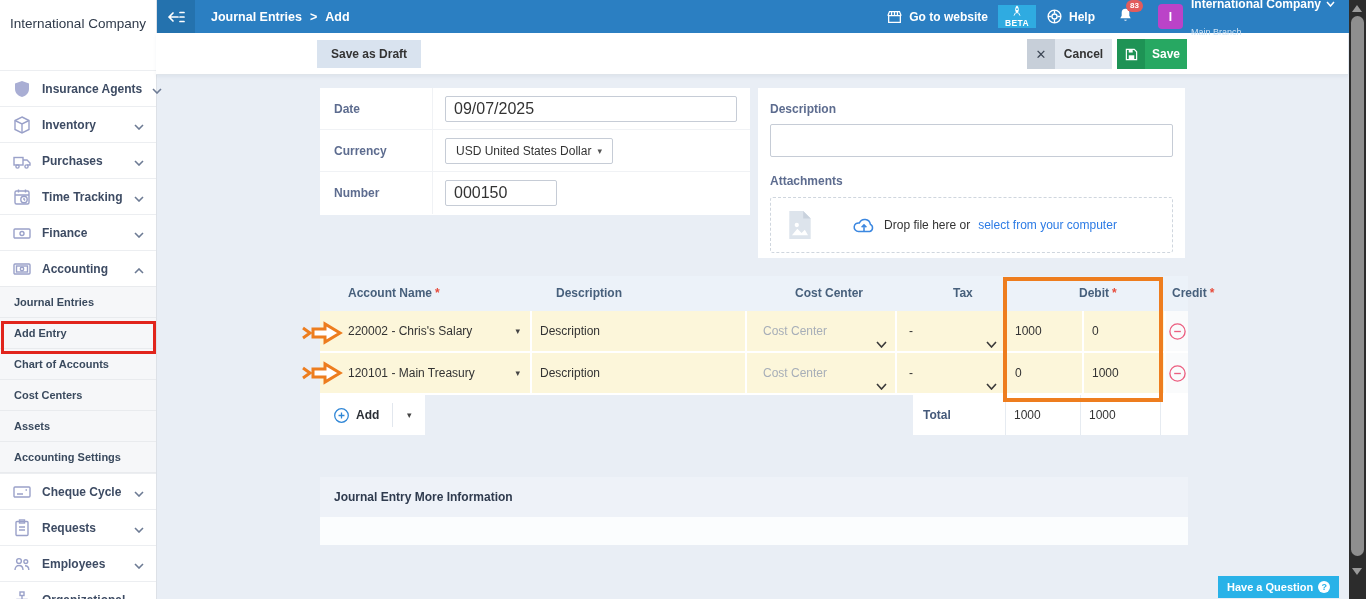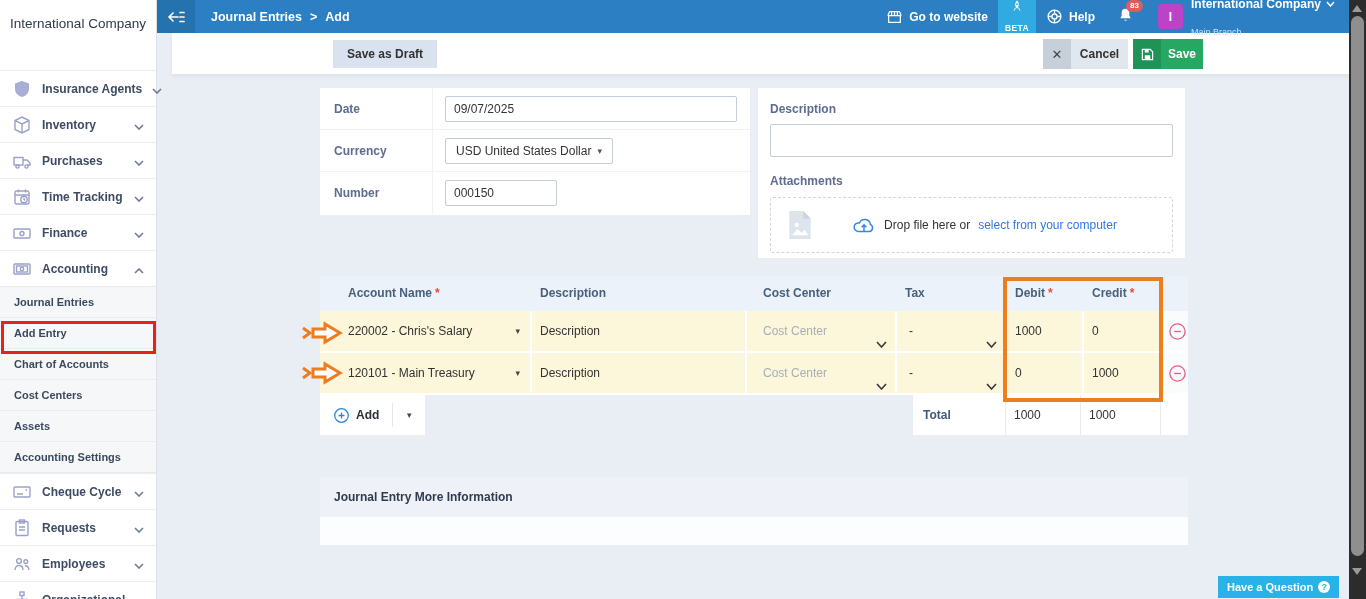--- a/index.html
+++ b/index.html
@@ -17,60 +17,60 @@
   .submenu { background:#f6f7f9; border-top:1px solid #e9ebee; }
   .sub-item { height:31px; line-height:31px; padding-left:14px; font-size:11px; font-weight:bold; color:#3a4a5e; border-bottom:1px solid #e9ebee; cursor:pointer; }
 
   
   .topbar { position:absolute; left:157px; top:0; width:1192px; height:33px; background:#2b7fc2; display:flex; align-items:center; z-index:3; }
   .collapse-box { width:38px; height:33px; background:#2472ae; display:flex; align-items:center; justify-content:center; cursor:pointer; }
   .crumb { display:flex; gap:8px; margin-left:16px; align-items:center; }
   .crumb span { color:#fff; font-size:12.5px; font-weight:bold; cursor:pointer; }
   .top-right { margin-left:auto; display:flex; align-items:center; height:33px; }
   .tr-item { display:flex; align-items:center; gap:6px; color:#fff; font-size:12px; font-weight:bold; margin:0 10px; cursor:pointer;text-align:right; }
-  .beta-box { width:38px; height:33px; background:#2fabe1; display:flex; flex-direction:column; align-items:center; justify-content:space-between; cursor:pointer; }
+  .beta-box { width:38px; height:23px; background:#2fabe1; display:flex; flex-direction:column; align-items:center; justify-content:space-between; cursor:pointer; }
   .beta-box .bt { color:#fff; font-size:8.5px; font-weight:bold; letter-spacing:.3px; }
   .bell-wrap { position:relative; margin:0 12px; cursor:pointer; }
   .badge { position:absolute; top:-6px; right:-9px; background:#e25c5c; color:#fff; font-size:8px; font-weight:bold; border-radius:8px; padding:2px 4px; line-height:1; }
   .avatar { width:25px; height:25px; border-radius:4px; background:#bb43c8; color:#fff; font-size:12px; font-weight:bold; display:flex; align-items:center; justify-content:center; margin:0 8px 0 12px; cursor:pointer; }
   .comp-stack { margin-right:14px; cursor:pointer; }
   .comp-name { color:#fff; font-size:12px; font-weight:bold; display:flex; align-items:center; gap:5px; }
   .comp-branch { color:#cfe3f5; font-size:9px; margin-top:16px; }
 
   
-  .actionbar { position:absolute; left:172px; top:33px; width:1192px; height:42px; background:#fff; border-bottom:1px solid #dfe4ea; box-shadow:0 2px 3px rgba(90,110,140,.08); z-index:2; }
+  .actionbar { position:absolute; left:156px; top:33px; width:1192px; height:42px; background:#fff; border-bottom:1px solid #dfe4ea; box-shadow:0 2px 3px rgba(90,110,140,.08); z-index:2; }
   .btn-draft { position:absolute; left:161px; top:7px; height:28px; padding:0 14px; background:#d9e3ef; border:none; font-family:inherit; font-size:12px; font-weight:bold; color:#333; cursor:pointer; }
   .btn-cancel { position:absolute; left:871px; top:6px; height:30px; width:85px; display:flex; cursor:pointer; }
   .btn-cancel .ic { width:28px; background:#c7cfd9; display:flex; align-items:center; justify-content:center; color:#3c4654; font-size:13px; }
   .btn-cancel .lb { flex:1; background:#e1e7ef; display:flex; align-items:center; justify-content:center; font-size:12px; font-weight:bold; color:#333; }
   .btn-save { position:absolute; left:961px; top:6px; height:30px; width:70px; display:flex; cursor:pointer; }
   .btn-save .ic { width:28px; background:#1e9355; display:flex; align-items:center; justify-content:center; }
   .btn-save .lb { flex:1; background:#27a862; display:flex; align-items:center; justify-content:center; font-size:12px; font-weight:bold; color:#fff; }
 
   
   .form-panel { position:absolute; left:320px; top:88px; width:430px; height:127px; background:#fff; }
   .f-row { height:42px; display:flex; border-bottom:1px solid #f0f2f5; }
   .f-row:last-child { border-bottom:none; }
   .f-label { width:113px; border-right:1px solid #f0f2f5; display:flex; align-items:center; padding-left:14px; font-size:12px; font-weight:bold; color:#5d6c8f; }
   .f-input-area { flex:1; display:flex; align-items:center; padding-left:12px; }
-  .tinput { height:26px; border:1px solid #c6ccd6; border-radius:2px; font-family:inherit; font-size:12px; color:#333; padding:0 8px; background:#fff; }
+  .tinput { height:26px; border:1px solid #c6ccd6; border-radius:2px; font-family:inherit; font-size:16px; color:#333; padding:0 8px; background:#fff; }
   .sel { height:26px; border:1px solid #c6ccd6; border-radius:2px; display:flex; align-items:center; justify-content:space-between; padding:0 10px; font-size:12px; color:#333; cursor:pointer; background:#fff; }
 
   
   .right-panel { position:absolute; left:758px; top:88px; width:427px; height:170px; background:#fff; padding:14px 12px; }
   .rp-label { font-size:12px; font-weight:bold; color:#5d6c8f; }
   .rp-textarea { width:403px; height:33px; border:1px solid #c6ccd6; border-radius:2px; margin-top:8px; resize:none; font-family:inherit; font-size:12px; padding:4px 8px; }
   .attach-label { margin-top:13px; }
   .dropzone { width:403px; height:56px; border:1px dashed #cfd6de; border-radius:3px; margin-top:9px; display:flex; align-items:center; padding:0 16px;text-align:center; }
   .dz-center { flex:1; display:flex; align-items:center; justify-content:center; gap:8px; font-size:12px; color:#333; }
   .dz-link { color:#2c7be5; cursor:pointer; }
 
   
   .table-wrap { position:absolute; left:320px; top:276px; width:868px; }
-  .thead { display:grid; grid-template-columns:210px 213px 148px 108px 75px 80px 1fr; column-gap:2px; background:#ecf2f9; height:35px; }
+  .thead { display:grid; grid-template-columns:210px 213px 148px 108px 75px 80px 1fr; column-gap:18px; background:#ecf2f9; height:35px; }
   .th { font-size:12px; font-weight:bold; color:#47607c; line-height:35px; }
   .req { color:#e74c3c; margin-left:3px; }
   .trow { display:grid; grid-template-columns:210px 213px 148px 108px 75px 80px 1fr; column-gap:2px; background:#fff; height:42px; border-bottom:2px solid #fff; }
   .td { background:#fcf6da; font-size:12px; color:#333; line-height:40px; position:relative; cursor:pointer; }
   .td.remove { background:#fafbfc; display:flex; align-items:center; justify-content:center; }
   .pl28{padding-left:28px} .pl8{padding-left:8px} .pl12{padding-left:12px} .pl16{padding-left:16px}
   .caret { position:absolute; right:10px; top:0; color:#444; font-size:9px; }
   .ghost { color:#a7aeb8; }
   .chev-dd { position:absolute; right:8px; top:13px; }
   .bottom-row { position:relative; height:42px; }

